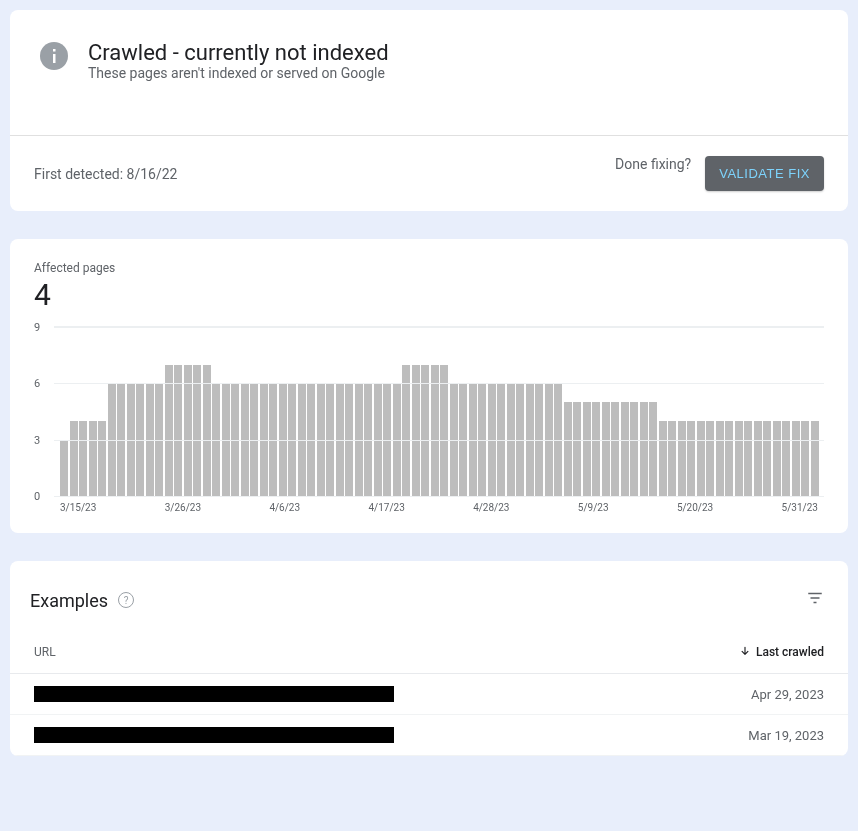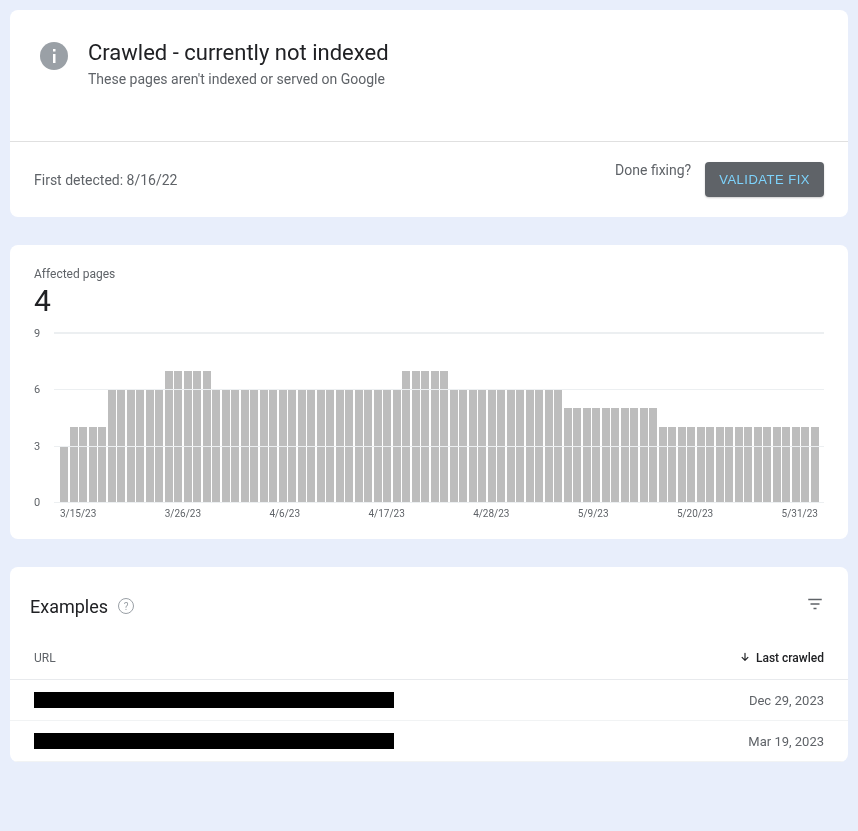--- a/index.html
+++ b/index.html
@@ -23,21 +23,21 @@
   }
   .info-circle {
     width: 28px; height: 28px;
     border-radius: 50%;
     background: #9aa0a6;
     color: #fff;
     display: flex; align-items: center; justify-content: center;
     flex-shrink: 0;
     margin-top: 2px;
   }
-  .status-title { font-size: 22px; color: #202124; margin-bottom: 6px; font-weight: 400; }
+  .status-title { font-size: 22px; color: #202124; font-weight: 400; }
   .status-subtitle { font-size: 14px; color: #5f6368; margin-bottom: 26px; }
   .learn-more { font-size: 13px; font-weight: 500; letter-spacing: 0.5px; color: #5f6368; cursor: pointer; }
   .status-footer {
     border-top: 1px solid #e0e0e0;
     padding: 20px 24px;
     display: flex; align-items: center; justify-content: space-between;
     font-size: 14px; color: #5f6368;
   }
   .footer-right { display: flex; gap: 14px; }
   .validate-btn {
@@ -249,21 +249,21 @@
       <span class="last-crawled-head">
         <svg width="14" height="14" viewBox="0 0 24 24" fill="#202124">
             <path d="M12 4v12m0 0l-5-5m5 5l5-5" stroke="#202124" stroke-width="2" fill="none" stroke-linecap="round"></path>
           </svg>
         <span>Last crawled</span>
       </span>
     </div>
     <div id="table-body">
         <div class="tbl-row">
           <div class="url-redacted"></div>
-          <div>Dec 29, 2023</div>
+          <div>Apr 29, 2023</div>
         </div>
         <div class="tbl-row">
           <div class="url-redacted"></div>
           <div>Mar 19, 2023</div>
         </div>
       </div>
   </div>
 </div>
 
 </body></html>

